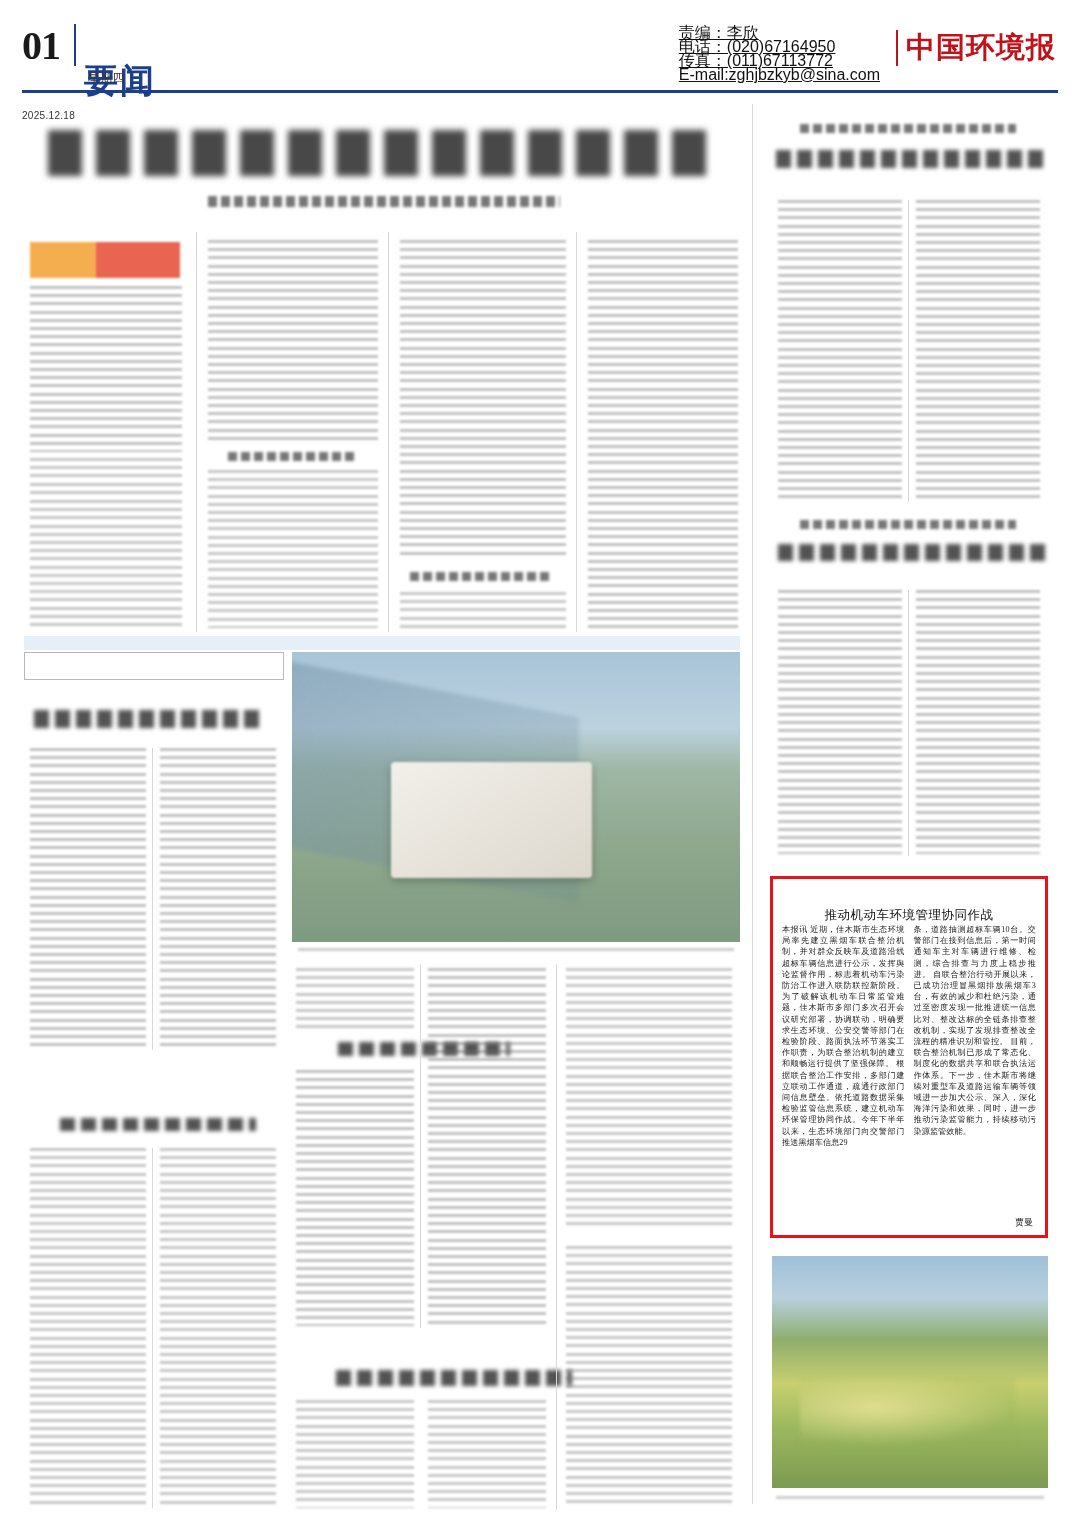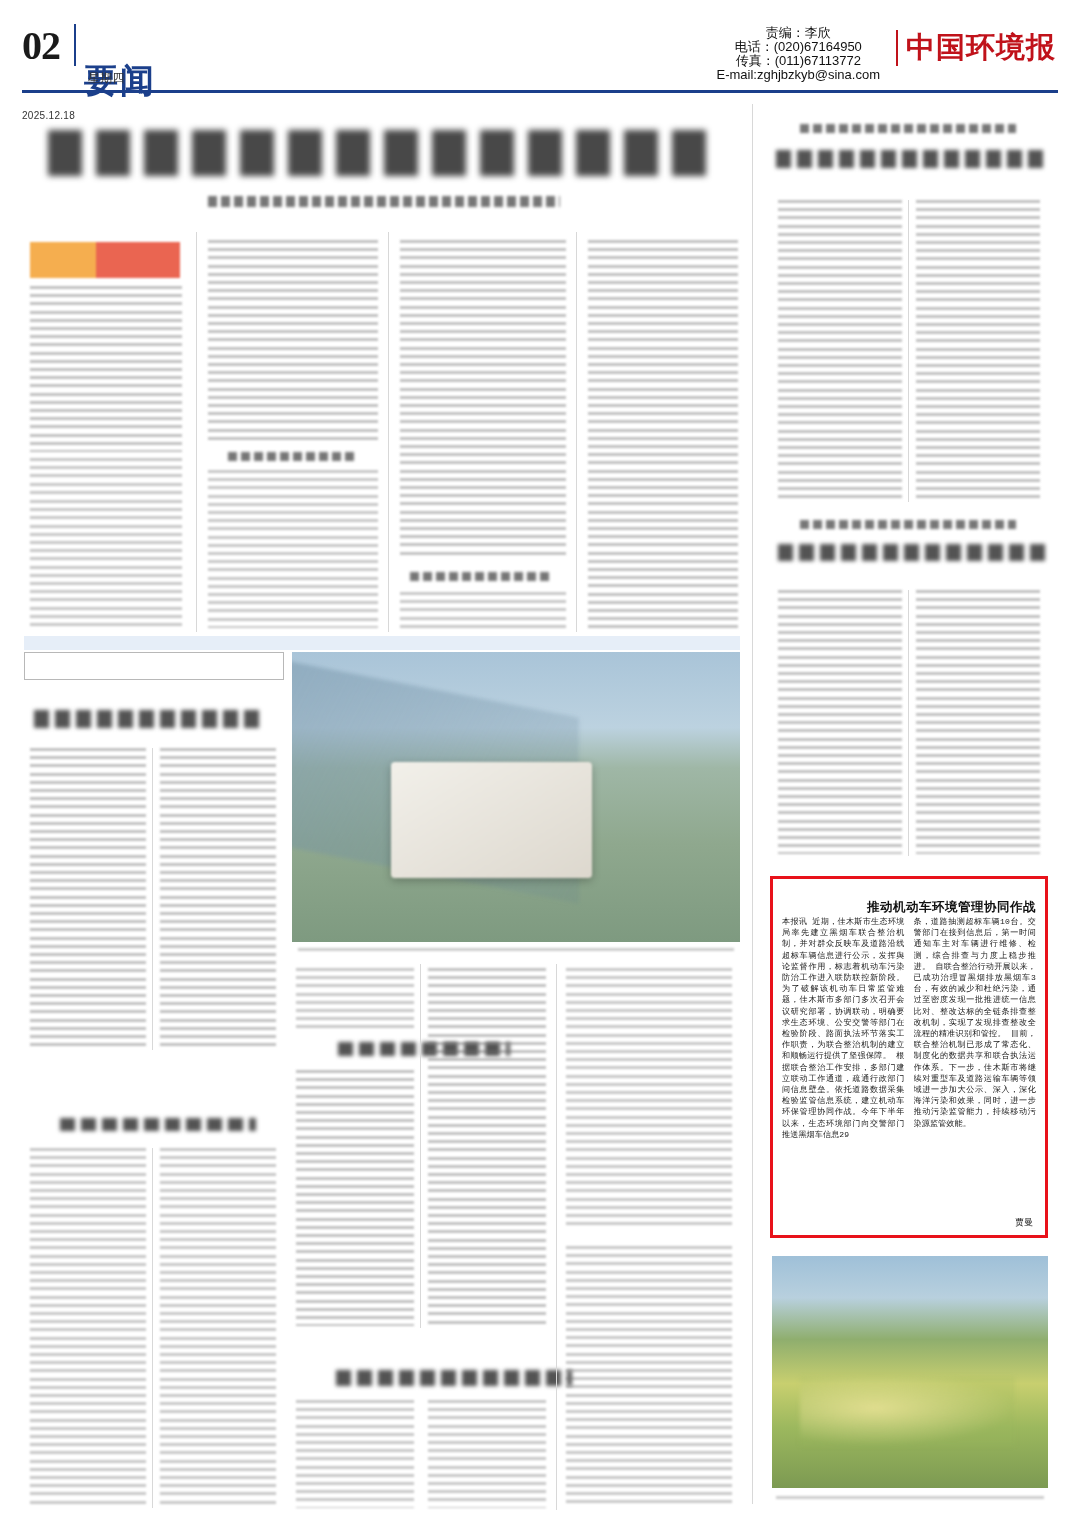--- a/index.html
+++ b/index.html
@@ -58,24 +58,25 @@
   .issue-weekday {
     position: absolute;
     left: 88px; top: 70px;
     font-size: 12px;
     color: #333;
     letter-spacing: 0.3px;
   }
   .contact-block {
     position: absolute;
     right: 200px; top: 26px;
-    text-align: center;
-    font-size: 13px;
+    text-align: left;
+    font-size: 16px;
     line-height: 14px;
     color: #111;
+    text-decoration: underline;
   }
   .paper-logo-sep {
     position: absolute;
     right: 182px; top: 30px;
     width: 2px; height: 36px;
     background: #c0121a;
   }
   .paper-logo {
     position: absolute;
     right: 24px; top: 28px;
@@ -225,68 +226,67 @@
     left: 770px;
     top: 876px;
     width: 278px;
     height: 362px;
     border: 3px solid #e8121a;
     background: #ffffff;
     box-sizing: border-box;
     padding: 10px 9px 6px 9px;
   }
   .rb-kicker {
-    text-align: right;
+    text-align: center;
     font-family: "Liberation Serif", serif;
     font-size: 12.5px;
     color: #111;
     letter-spacing: 0.5px;
-    margin-top: 10px;
-    font-weight: bold;
+    margin-top: 18px;
   }
   .rb-title {
     text-align: center;
     font-family: "Liberation Serif", serif;
     font-size: 20.5px;
     font-weight: bold;
     color: #000;
     letter-spacing: 0.5px;
     margin-top: 9px;
     margin-bottom: 8px;
     white-space: nowrap;
   }
   .rb-cols {
     display: flex;
     gap: 9px;
     height: 278px;
   }
   .rb-col {
     flex: 1;
-    font-family: Liberation Mono, monospace;
+    font-family: Liberation Serif, serif;
     font-size: 8.1px;
     line-height: 11.2px;
     color: #1a1a1a;
     text-align: justify;
     overflow: hidden;
     letter-spacing: 0.1px;
   }
   .rb-sign {
     position: absolute;
     right: 12px;
     bottom: 6px;
     font-family: "Liberation Serif", serif;
     font-size: 9px;
     color: #111;
   }
 </style>
 </head>
 <body>
 
 <div class="masthead">
-  <div class="page-num">02</div>
+  <div class="page-num">01</div>
   <div class="masthead-divider"></div>
   <div class="section-name">要闻</div>
   <div class="issue-date">2025.12.18</div>
   <div class="issue-weekday">星期四</div>
 
   <div class="contact-block">
     <div>责编：李欣</div>
     <div>电话：(020)67164950</div>
     <div>传真：(011)67113772</div>
     <div>E-mail:zghjbzkyb@sina.com</div>

